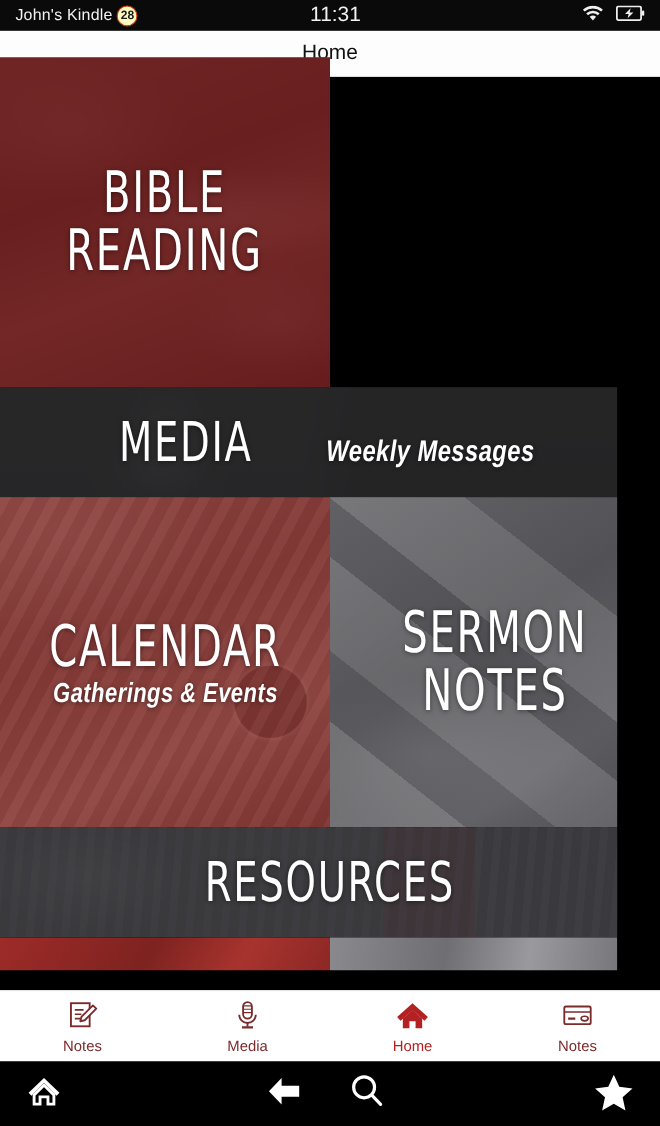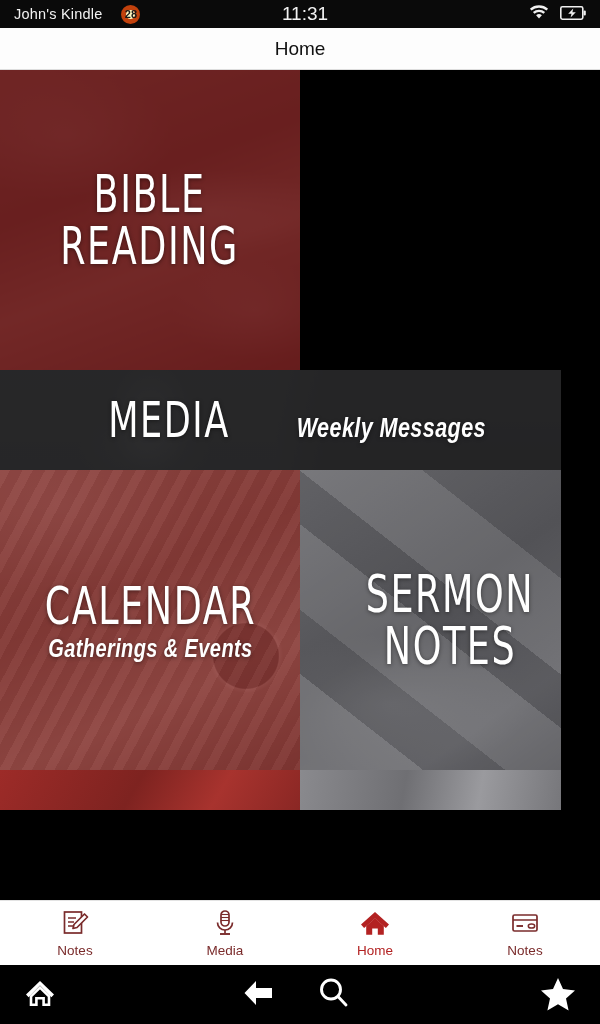--- a/index.html
+++ b/index.html
@@ -10,43 +10,43 @@
   }
   #app { position:relative; width:600px; height:1024px; }
 
   
   .statusbar {
     position:absolute; top:0; left:0; width:600px; height:28px;
     background:#0a0a0a; color:#f2f2f2;
     display:flex; align-items:center; padding:0 14px;
     font-size:14.5px;
   }
-  .sb-left { display:flex; align-items:center; gap:19px; }
+  .sb-left { display:flex; align-items:center; gap:4px; }
   .sb-device { letter-spacing:.2px; }
   .sb-badge {
     width:19px; height:19px; border-radius:50%;
     background:#fef9c3; color:#1a1a1a;
     font-size:11px; font-weight:bold;
     display:flex; align-items:center; justify-content:center;
-    border:5px solid #c2410c;
+    border:1px solid #c2410c;
   }
   .sb-center { position:absolute; left:10px; right:0; text-align:center;
                font-size:19px; pointer-events:none; }
   .sb-right { margin-left:auto; display:flex; align-items:center; gap:11px; z-index:2;}
 
   
   .header {
     position:absolute; top:28px; left:0; width:600px; height:42px;
     background:#fdfdfd; display:flex; align-items:center; justify-content:center;
     border-bottom:1px solid #ddd;
   }
   .header-title { font-size:19px; color:#111; }
 
   
-  .content { position:absolute; top:70px; left:0; width:561px; height:830px; overflow:hidden; }
+  .content { position:absolute; top:52px; left:0; width:561px; height:830px; overflow:hidden; }
 
   .row { display:flex; width:600px; }
   .tile { position:relative; overflow:hidden; display:flex;
           align-items:center; justify-content:center; }
   .tile .photo { position:absolute; inset:0; }
   .tile .tint  { position:absolute; inset:0; }
   .tile .label { position:relative; z-index:3; text-align:center;
                  color:#fff; line-height:1.0; }
   .t-title {
     font-family:"Liberation Sans Narrow","DejaVu Sans Condensed","Liberation Sans",sans-serif;
@@ -226,20 +226,29 @@
       <div class="tile tile-lg">
         <div class="photo ph-notes"></div>
         <div class="tint tint-graylite"></div>
         <div class="label">
           <div class="t-title">SERMON</div>
           <div class="t-title">NOTES</div>
         </div>
       </div>
     </div>
 
+    <div class="row">
+      <div class="tile banner">
+        <div class="photo ph-resources"></div>
+        <div class="tint tint-darkish"></div>
+        <div class="label">
+          <div class="t-title">RESOURCES</div>
+        </div>
+      </div>
+    </div>
 
     <div class="row">
       <div class="tile" style="width:300px;height:40px">
         <div class="photo ph-redstrip"></div>
         <div class="tint tint-none"></div>
       </div>
       <div class="tile" style="width:300px;height:40px">
         <div class="photo ph-graystrip"></div>
         <div class="tint tint-none"></div>
       </div>

